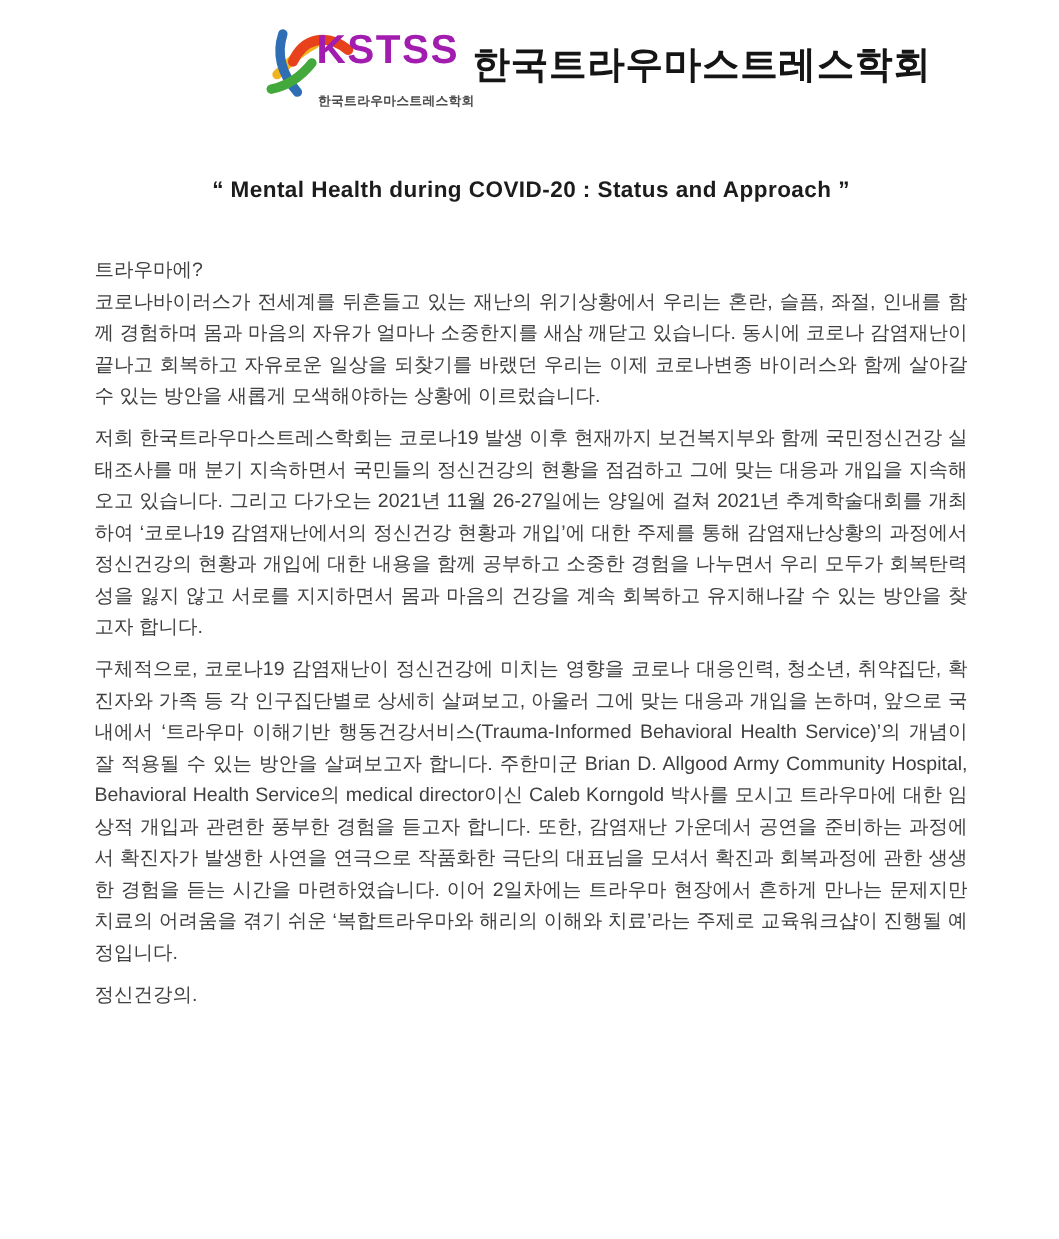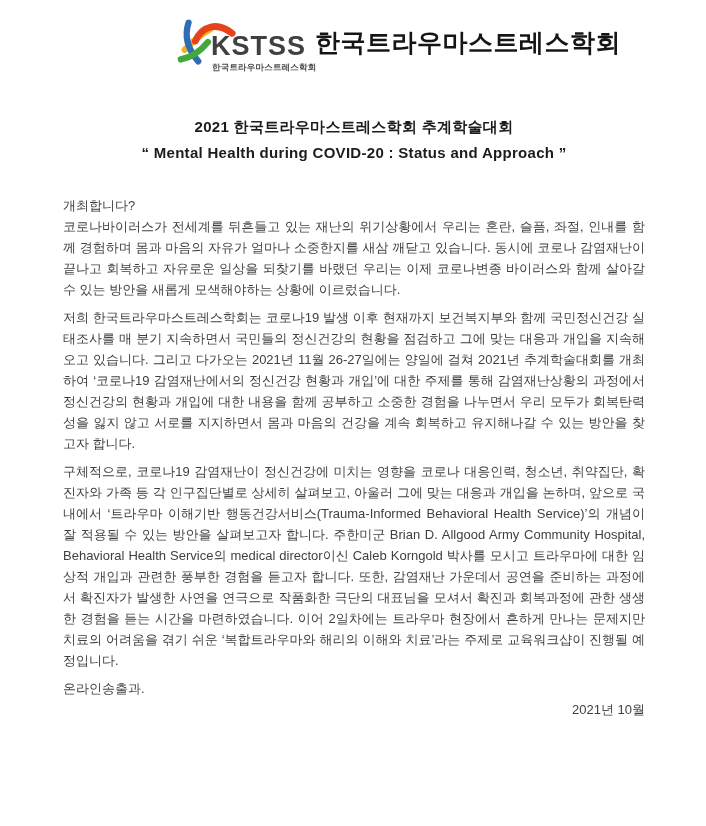--- a/index.html
+++ b/index.html
@@ -27,24 +27,24 @@
   .logo {
     position: relative;
     width: 124px;
     height: 62px;
     flex: 0 0 auto;
   }
   .logo svg { position: absolute; left: 0; top: 1px; }
   .logo-acronym {
     position: absolute;
     left: 36px;
-    top: 18px;
+    top: 5px;
     font-size: 27px;
     font-weight: bold;
-    color: #404040;
+    color: #a21caf;
     letter-spacing: 1px;
     line-height: 1;
   }
   .logo-sub {
     position: absolute;
     left: 37px;
     top: 47px;
     font-size: 8.5px;
     font-weight: bold;
     color: #4c4c4c;
@@ -97,26 +97,24 @@
         <path d="M6 44 C16 42, 26 36, 34 26" stroke-width="6.5" stroke-linecap="round" stroke="#43a93c"></path>
         <path d="M21 25 C28 9, 44 5, 59 17" stroke-width="7" stroke-linecap="round" stroke="#e8421c"></path>
       </svg>
       <span class="logo-acronym">KSTSS</span>
       <span class="logo-sub">한국트라우마스트레스학회</span>
     </div>
     <h1 class="org-name">한국트라우마스트레스학회</h1>
   </header>
 
   <section class="title-block">
-    <p>2021 한국트라우마스트레스학회 추계학술대회</p>
     <p>“ Mental Health during COVID-20 : Status and Approach ”</p>
   </section>
 
   <main class="body-text">
-    <p class="greeting">개최합니다?</p>
+    <p class="greeting">트라우마에?</p>
     <p>코로나바이러스가 전세계를 뒤흔들고 있는 재난의 위기상황에서 우리는 혼란, 슬픔, 좌절, 인내를 함께 경험하며 몸과 마음의 자유가 얼마나 소중한지를 새삼 깨닫고 있습니다. 동시에 코로나 감염재난이 끝나고 회복하고 자유로운 일상을 되찾기를 바랬던 우리는 이제 코로나변종 바이러스와 함께 살아갈 수 있는 방안을 새롭게 모색해야하는 상황에 이르렀습니다.</p>
     <p>저희 한국트라우마스트레스학회는 코로나19 발생 이후 현재까지 보건복지부와 함께 국민정신건강 실태조사를 매 분기 지속하면서 국민들의 정신건강의 현황을 점검하고 그에 맞는 대응과 개입을 지속해오고 있습니다. 그리고 다가오는 2021년 11월 26-27일에는 양일에 걸쳐 2021년 추계학술대회를 개최하여 ‘코로나19 감염재난에서의 정신건강 현황과 개입’에 대한 주제를 통해 감염재난상황의 과정에서 정신건강의 현황과 개입에 대한 내용을 함께 공부하고 소중한 경험을 나누면서 우리 모두가 회복탄력성을 잃지 않고 서로를 지지하면서 몸과 마음의 건강을 계속 회복하고 유지해나갈 수 있는 방안을 찾고자 합니다.</p>
     <p>구체적으로, 코로나19 감염재난이 정신건강에 미치는 영향을 코로나 대응인력, 청소년, 취약집단, 확진자와 가족 등 각 인구집단별로 상세히 살펴보고, 아울러 그에 맞는 대응과 개입을 논하며, 앞으로 국내에서 ‘트라우마 이해기반 행동건강서비스(Trauma-Informed Behavioral Health Service)’의 개념이 잘 적용될 수 있는 방안을 살펴보고자 합니다. 주한미군 Brian D. Allgood Army Community Hospital, Behavioral Health Service의 medical director이신 Caleb Korngold 박사를 모시고 트라우마에 대한 임상적 개입과 관련한 풍부한 경험을 듣고자 합니다. 또한, 감염재난 가운데서 공연을 준비하는 과정에서 확진자가 발생한 사연을 연극으로 작품화한 극단의 대표님을 모셔서 확진과 회복과정에 관한 생생한 경험을 듣는 시간을 마련하였습니다. 이어 2일차에는 트라우마 현장에서 흔하게 만나는 문제지만 치료의 어려움을 겪기 쉬운 ‘복합트라우마와 해리의 이해와 치료’라는 주제로 교육워크샵이 진행될 예정입니다.</p>
-    <p class="thanks">온라인송출과.</p>
-    <p class="date-line">2021년 10월</p>
+    <p class="thanks">정신건강의.</p>
   </main>
 
 </div>
 
 </body></html>

